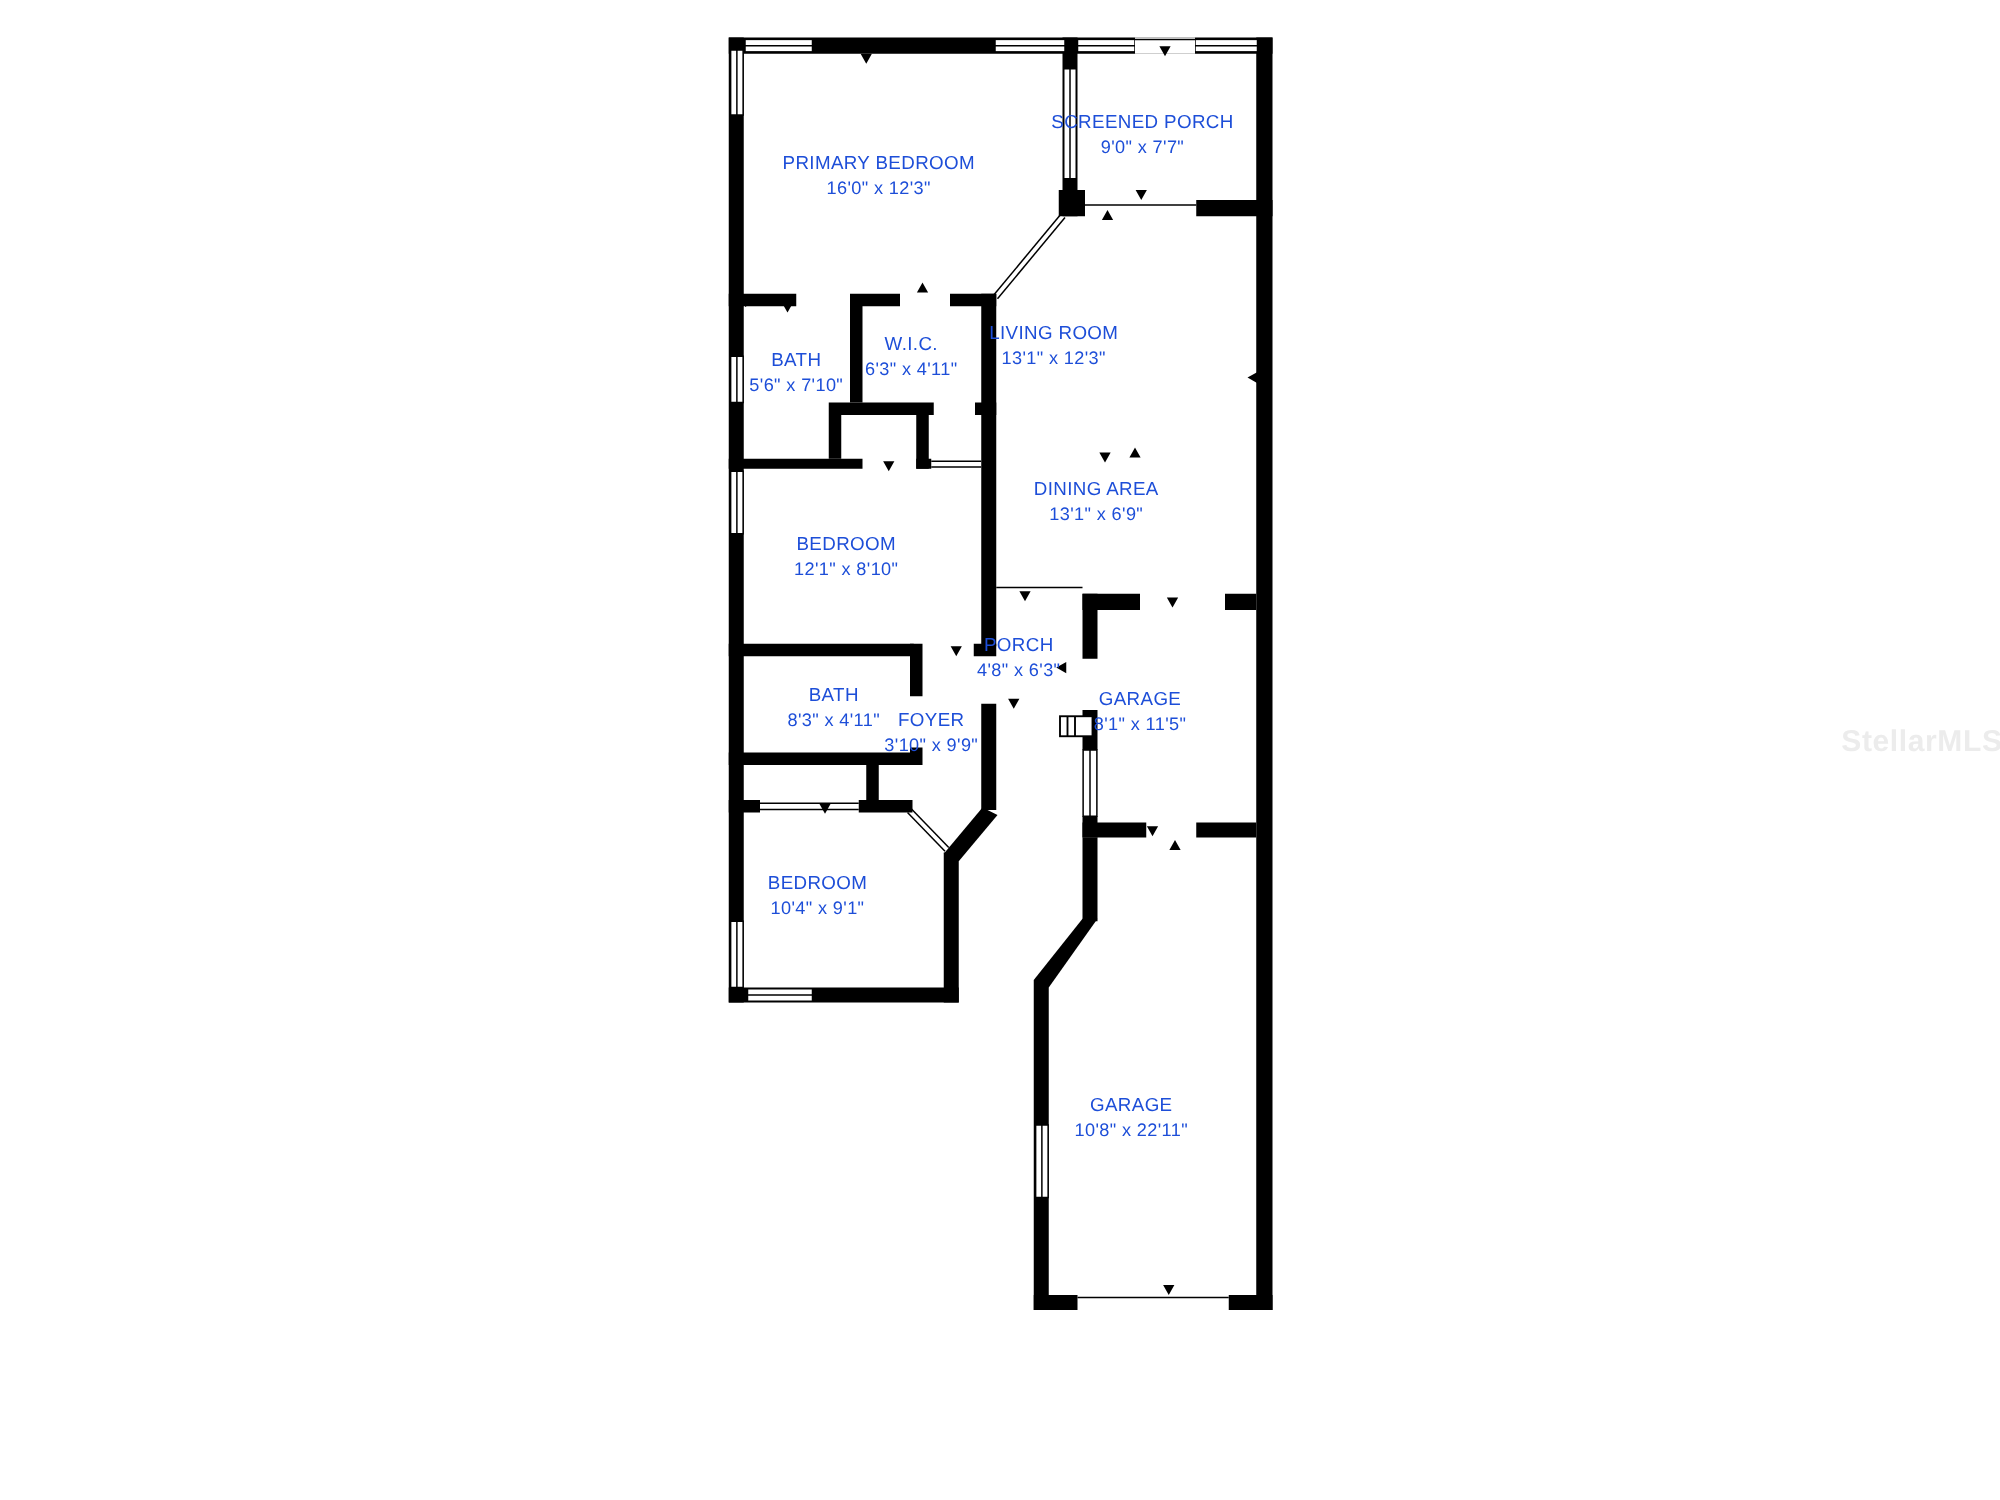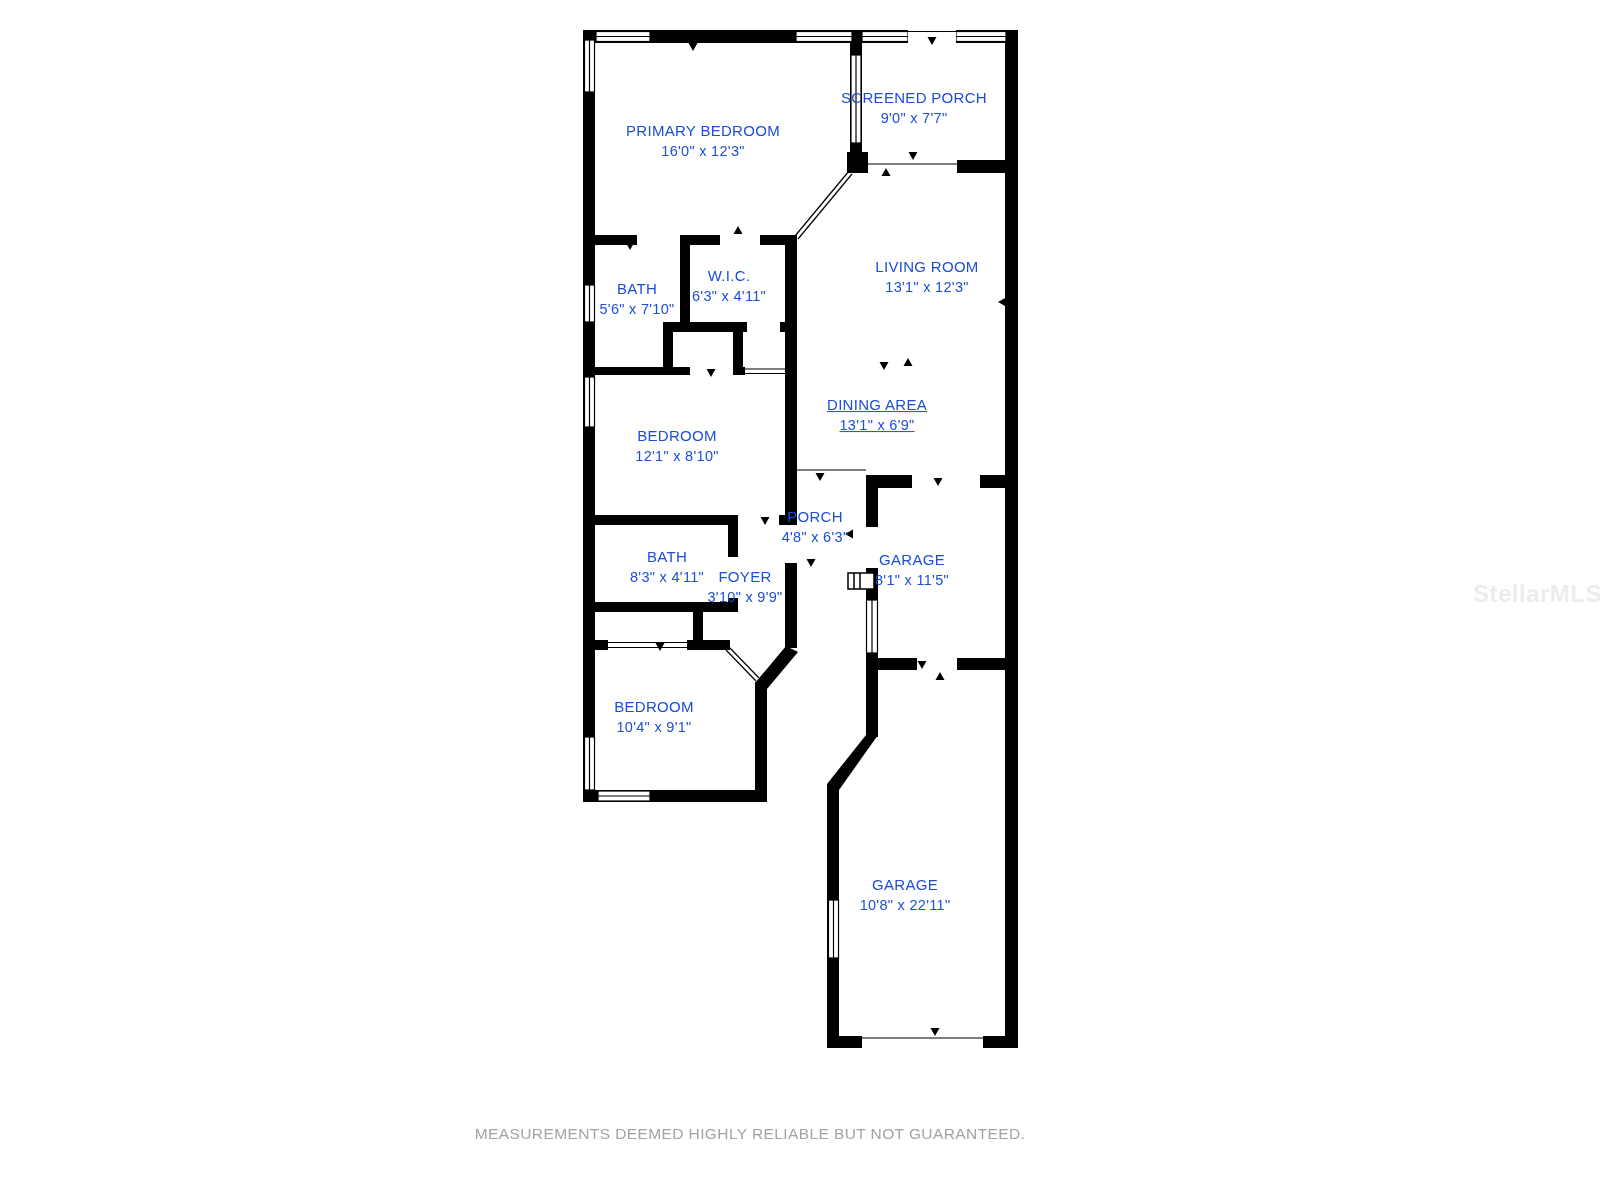--- a/index.html
+++ b/index.html
@@ -202,25 +202,25 @@
     <span class="room-dims">9'0" x 7'7"</span>
   </div>
   <div class="room-label" style="left:637px;top:299px;">
     <span class="room-name">BATH</span>
     <span class="room-dims">5'6" x 7'10"</span>
   </div>
   <div class="room-label" style="left:729px;top:286px;">
     <span class="room-name">W.I.C.</span>
     <span class="room-dims">6'3" x 4'11"</span>
   </div>
-  <div class="room-label" style="left:927px;top:277px;">
+  <div class="room-label" style="left:843px;top:277px;">
     <span class="room-name">LIVING ROOM</span>
     <span class="room-dims">13'1" x 12'3"</span>
   </div>
-  <div class="room-label" style="left:877px;top:415px;text-decoration:underline;">
+  <div class="room-label" style="left:877px;top:402px;">
     <span class="room-name">DINING AREA</span>
     <span class="room-dims">13'1" x 6'9"</span>
   </div>
   <div class="room-label" style="left:677px;top:446px;">
     <span class="room-name">BEDROOM</span>
     <span class="room-dims">12'1" x 8'10"</span>
   </div>
   <div class="room-label" style="left:815px;top:527px;">
     <span class="room-name">PORCH</span>
     <span class="room-dims">4'8" x 6'3"</span>
@@ -239,16 +239,15 @@
   </div>
   <div class="room-label" style="left:654px;top:717px;">
     <span class="room-name">BEDROOM</span>
     <span class="room-dims">10'4" x 9'1"</span>
   </div>
   <div class="room-label" style="left:905px;top:856px;margin-top:39px;">
     <span class="room-name">GARAGE</span>
     <span class="room-dims">10'8" x 22'11"</span>
   </div>
 
-  <div class="footer-note">MEASUREMENTS DEEMED HIGHLY RELIABLE BUT NOT GUARANTEED.</div>
   <div class="watermark">StellarMLS</div>
 
 </div>
 
 </body></html>

